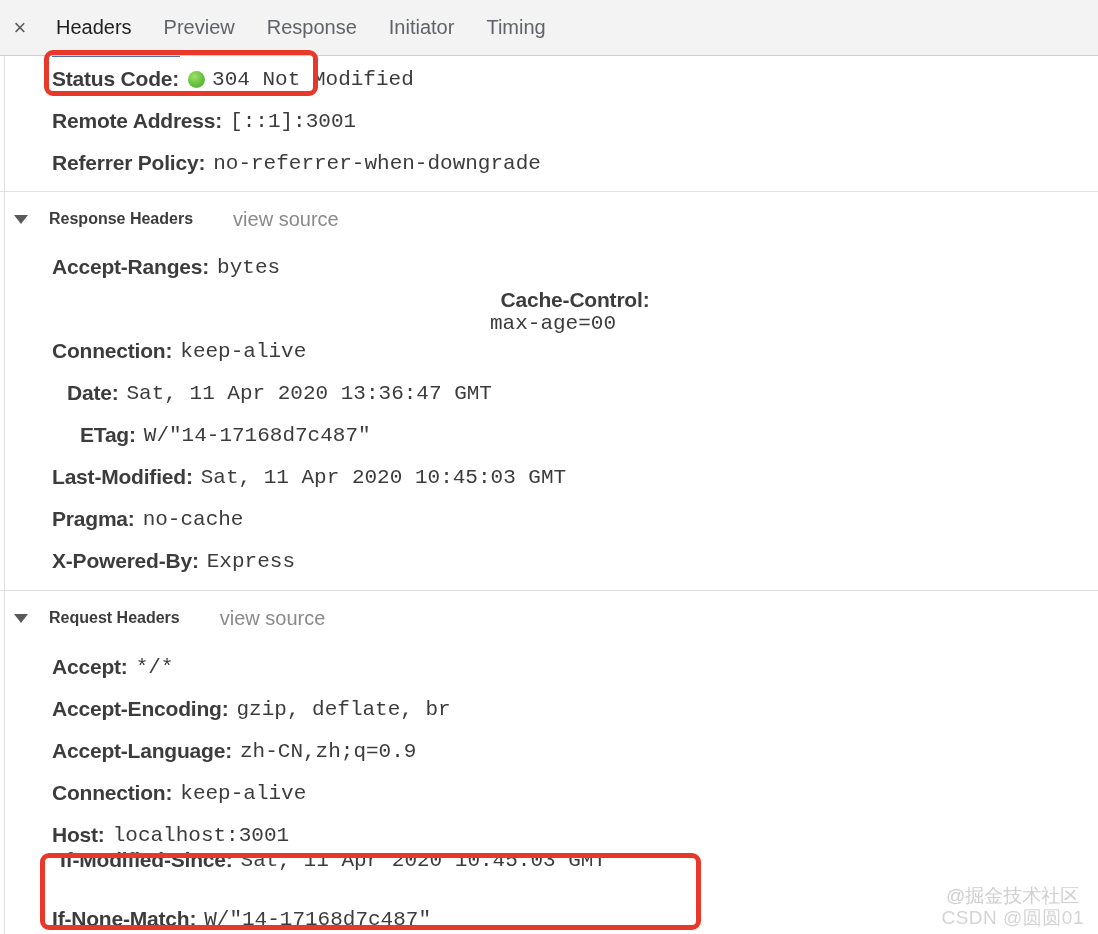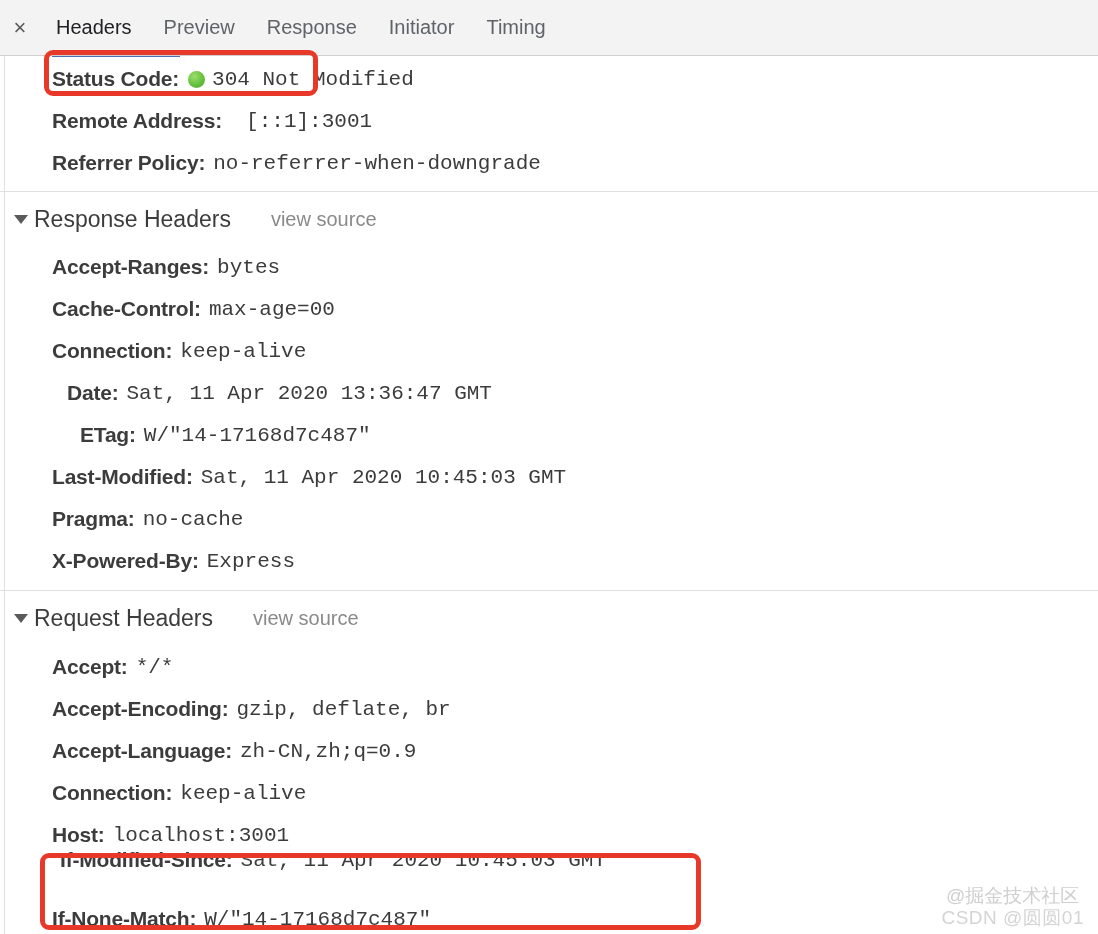--- a/index.html
+++ b/index.html
@@ -137,24 +137,24 @@
   }
   .tri {
     width: 0; height: 0;
     margin-left: 14px;
     border-left: 7px solid transparent;
     border-right: 7px solid transparent;
     border-top: 9px solid #5a5a5a;
     cursor: pointer;
   }
   .section-title {
-    font-size: 23px;
-    font-weight: normal;
+    font-size: 16px;
+    font-weight: bold;
     color: #3c3c3c;
-    margin-left: 6px;
+    margin-left: 21px;
   }
   .view-source {
     font-size: 20px;
     color: #8a8a8a;
     margin-left: 40px;
     cursor: pointer;
     user-select: none;
   }
 
   
@@ -197,42 +197,42 @@
 <div id="content">
 
   <div id="leftrule"></div>
   <div id="selbar"></div>
 
   <div class="row" style="top:2px;">
     <span class="key indent-lvl1">Status Code:</span>
     <span class="status-dot"></span>
     <span class="val" style="margin-left:0;">304 Not Modified</span>
   </div>
-  <div class="row" style="top:44px;gap:16px;">
+  <div class="row" style="top:44px;">
     <span class="key indent-lvl1">Remote Address:</span>
     <span class="val">[::1]:3001</span>
   </div>
   <div class="row" style="top:86px;">
     <span class="key indent-lvl1">Referrer Policy:</span>
     <span class="val">no-referrer-when-downgrade</span>
   </div>
 
   <div class="section-divider" style="top:135px;"></div>
 
   <div class="section-head" style="top:142px;">
     <span class="tri"></span>
     <span class="section-title">Response Headers</span>
     <span class="view-source">view source</span>
   </div>
 
   <div class="row" style="top:190px;">
     <span class="key indent-lvl1">Accept-Ranges:</span>
     <span class="val">bytes</span>
   </div>
-  <div class="row" style="top:232px;">
+  <div class="row" style="top:232px;flex-direction:column;">
     <span class="key indent-lvl1">Cache-Control:</span>
     <span class="val">max-age=00</span>
   </div>
   <div class="row" style="top:274px;">
     <span class="key indent-lvl1">Connection:</span>
     <span class="val">keep-alive</span>
   </div>
   <div class="row" style="top:316px;padding-left:15px;">
     <span class="key indent-lvl1">Date:</span>
     <span class="val">Sat, 11 Apr 2020 13:36:47 GMT</span>

